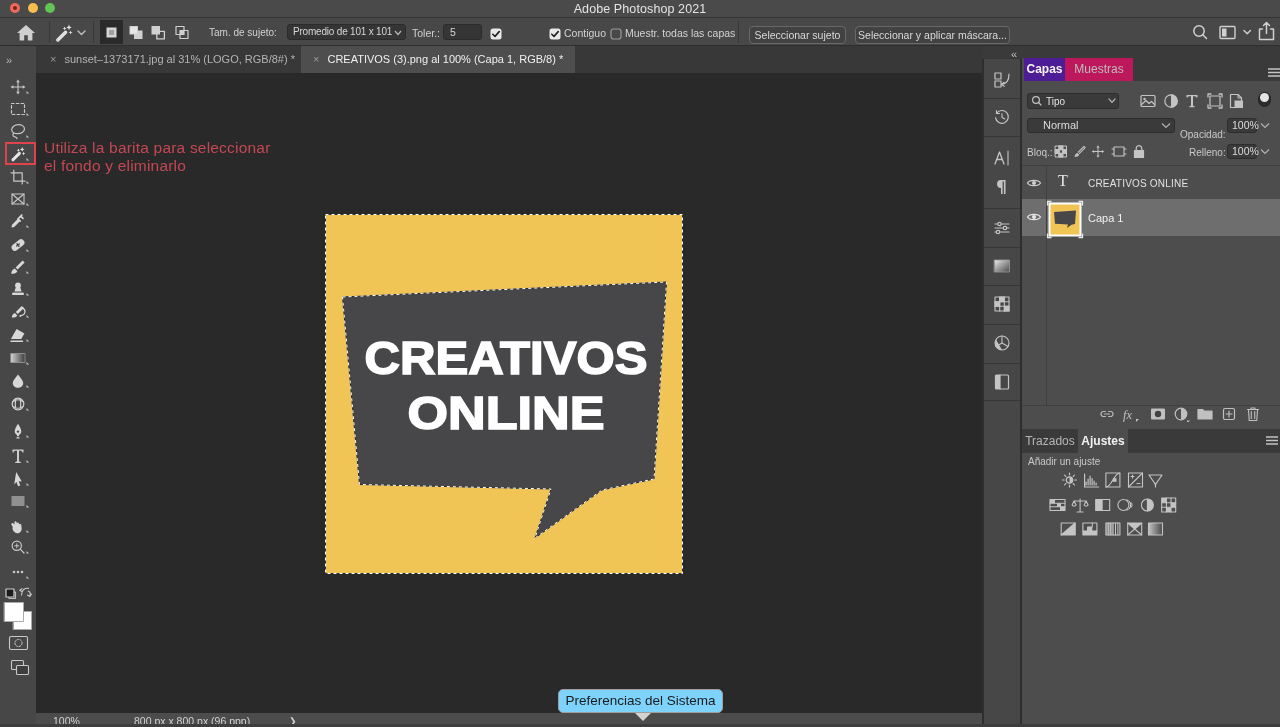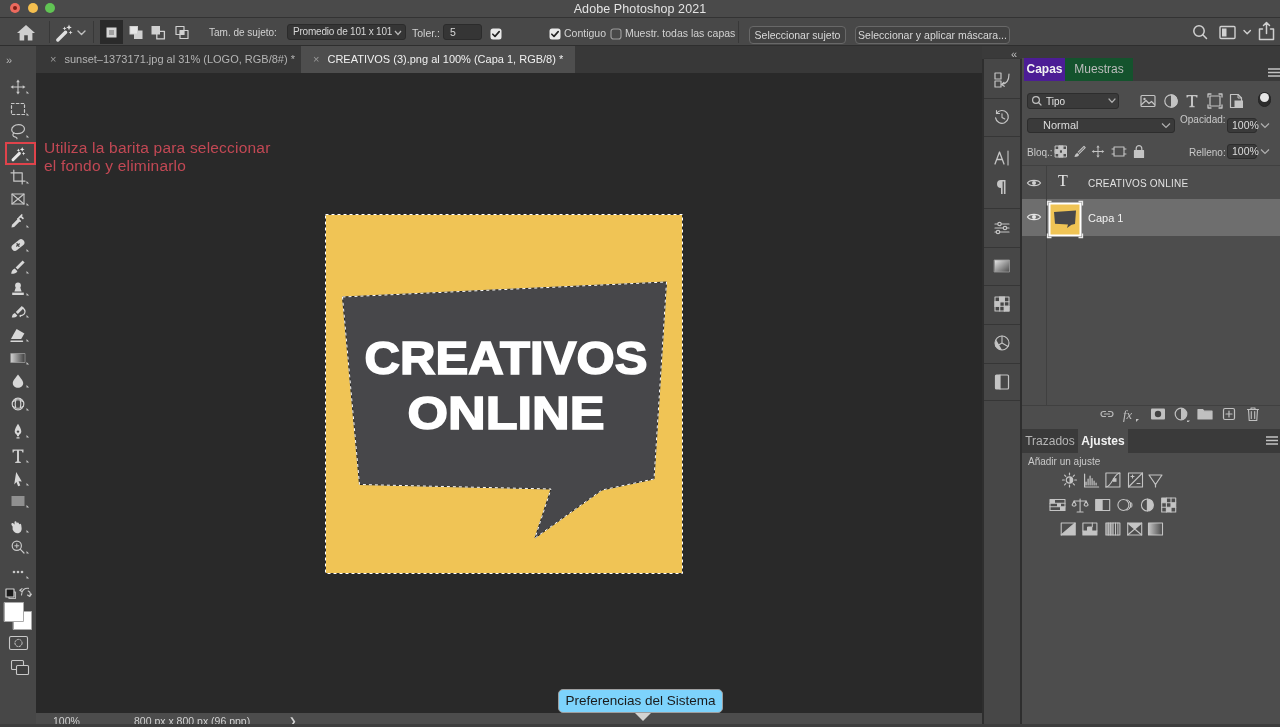--- a/index.html
+++ b/index.html
@@ -384,21 +384,21 @@
         <g transform="translate(18,336)" stroke="#c4c4c4" fill="none" stroke-width="1.2">
           <rect x="-6.5" y="-7" width="13" height="14" rx="1"></rect>
           <path d="M-2,-7 V7"></path>
           <rect x="-6.5" y="-7" width="4.5" height="14" fill="#c4c4c4" stroke="none"></rect>
         </g>
       </svg>
     </div>
     <div class="abs" id="panel">
       <div class="abs" style="left:0; top:0; width:258px; height:12px; background:#3a3a3a;"></div>
       <div class="abs ptab" style="left:2px; top:12px; width:41px; background:#4c1d95; color:#f2f2f2; font-weight:bold;">Capas</div>
-      <div class="abs ptab" style="left:43px; top:12px; width:68px; background:#14532d; color:#bdbdbd;">Muestras</div>
+      <div class="abs ptab" style="left:43px; top:12px; width:68px; background:#be185d; color:#bdbdbd;">Muestras</div>
       <div class="abs" style="left:111px; top:12px; width:147px; height:23px; background:#3a3a3a;"></div>
 
       <svg class="abs" style="left:246px; top:22px;" width="12" height="10" viewBox="0 0 12 10">
         <path d="M0,1 H12 M0,4.5 H12 M0,8 H12" stroke="#c4c4c4" stroke-width="1.4"></path>
       </svg>
 
       <div class="pbox" style="left:5px; top:47px; width:92px; height:16px;"></div>
       <svg class="abs" style="left:9px; top:49px;" width="88" height="12" viewBox="0 0 88 12" stroke-linecap="round">
         <circle cx="5" cy="5" r="3.4" stroke="#c0c0c0" fill="none" stroke-width="1.2"></circle>
         <path d="M7.5,7.5 L10,10" stroke="#c0c0c0" stroke-width="1.2"></path>
@@ -435,21 +435,21 @@
         </g>
       </svg>
 
       <div class="abs" style="left:236px; top:46px; width:13px; height:15px; background:#2c2c2c; border-radius:7px; border:1px solid #252525;"></div>
       <div class="abs" style="left:238px; top:47px; width:9px; height:9px; background:#e6e6e6; border-radius:50%;"></div>
 
       <div class="pbox" style="left:5px; top:72px; width:148px; height:15px; line-height:13px; padding-left:15px;">Normal</div>
       <svg class="abs" style="left:139px; top:77px;" width="10" height="6" viewBox="0 0 10 6">
         <path d="M1,0.5 L5,4.5 L9,0.5" stroke="#b0b0b0" fill="none" stroke-width="1.2"></path>
       </svg>
-      <div class="plabel" style="left:158px; top:68px;">Opacidad:</div>
+      <div class="plabel" style="left:158px; top:83px;">Opacidad:</div>
       <div class="pbox" style="left:205px; top:72px; width:30px; height:15px; line-height:13px; padding-left:4px; font-size:10.5px;">100%</div>
       <svg class="abs" style="left:238px; top:77px;" width="10" height="6" viewBox="0 0 10 6">
         <path d="M1,0.5 L5,4.5 L9,0.5" stroke="#b0b0b0" fill="none" stroke-width="1.2"></path>
       </svg>
 
       <div class="plabel" style="left:5px; top:101px;">Bloq.:</div>
       <svg class="abs" style="left:30px; top:96px;" width="100" height="19" viewBox="0 0 100 19" stroke-linecap="round" stroke-linejoin="round">
         <g transform="translate(9,9.5)" stroke="#c4c4c4" fill="none" stroke-width="1">
           <rect x="-5.5" y="-5.5" width="11" height="11"></rect>
           <path d="M-5.5,-1.8 H5.5 M-5.5,1.8 H5.5 M-1.8,-5.5 V5.5 M1.8,-5.5 V5.5"></path>

